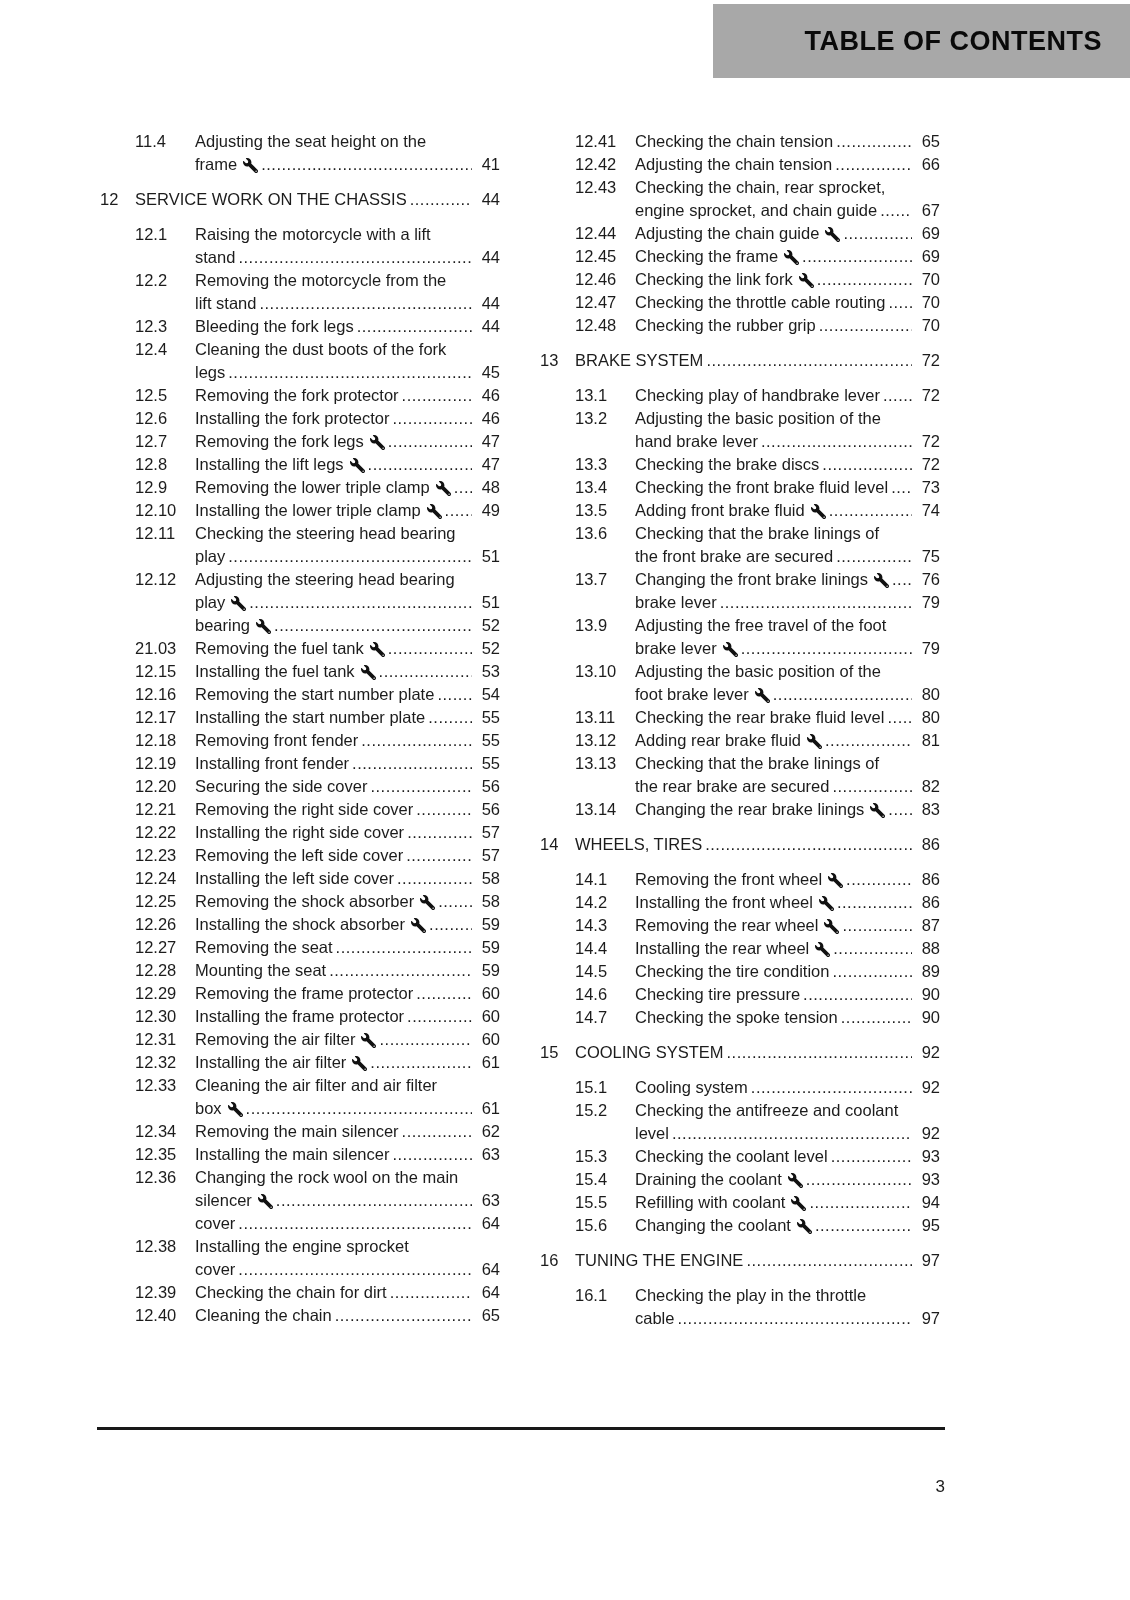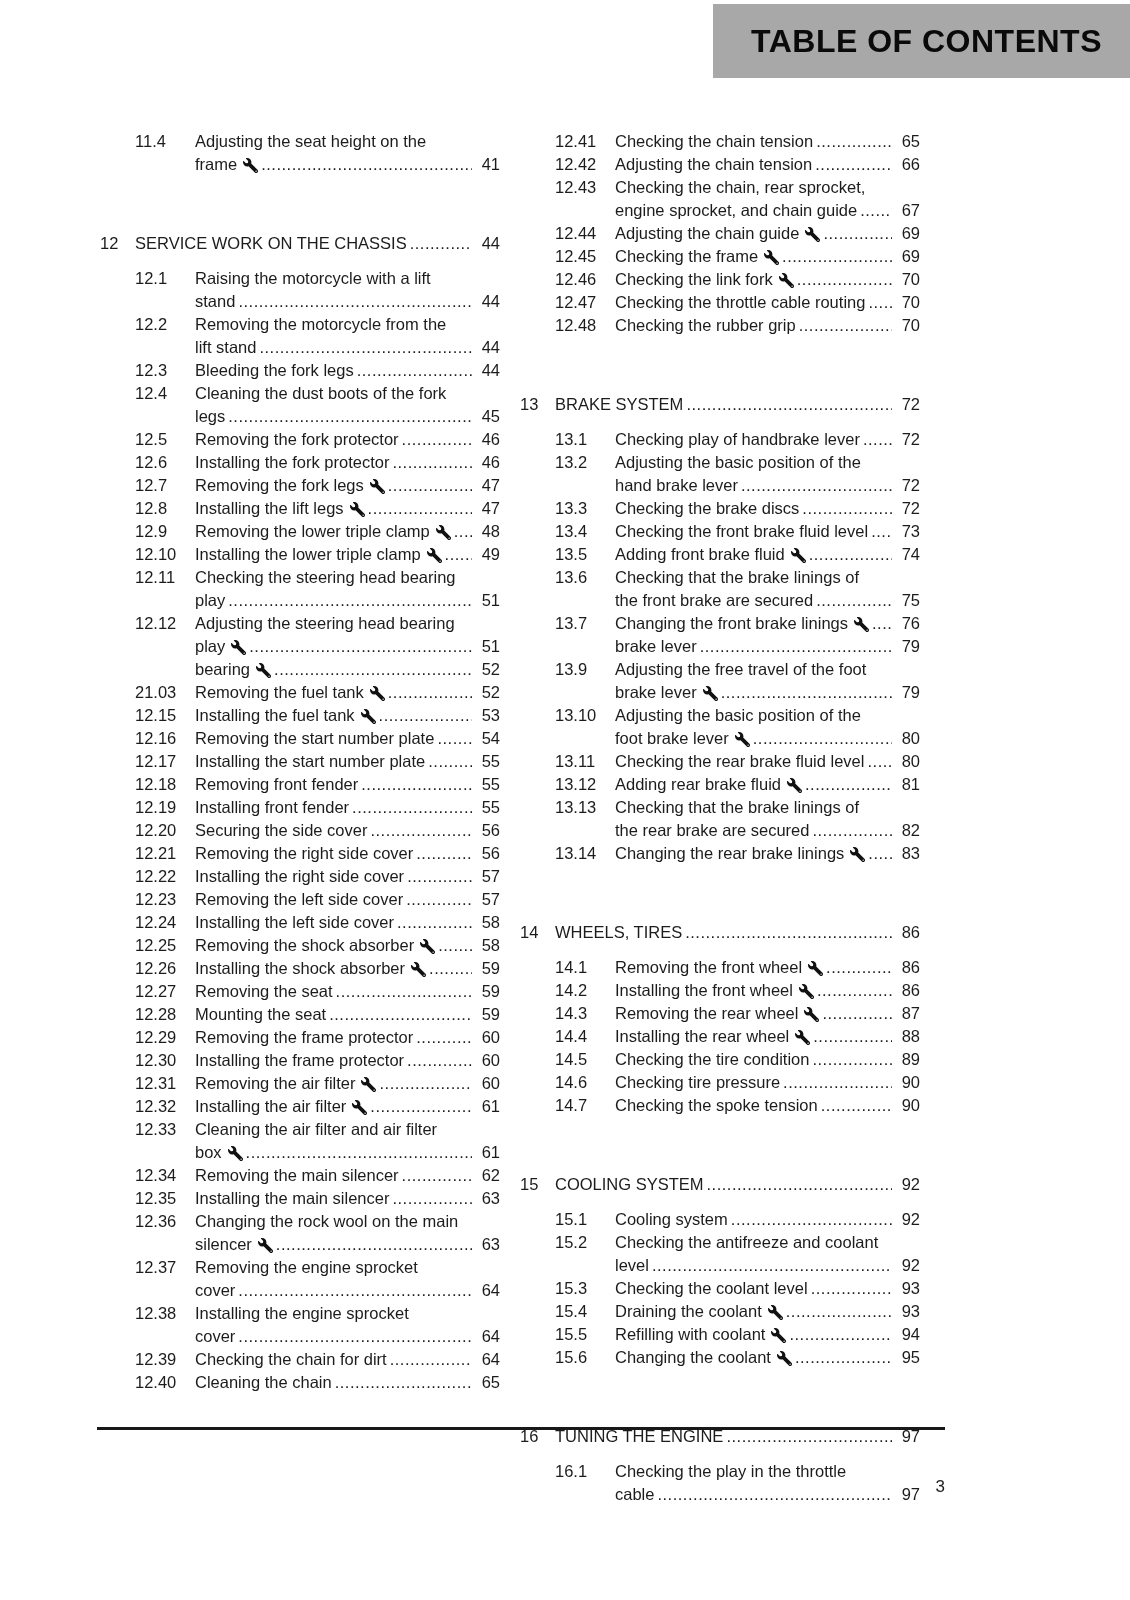--- a/index.html
+++ b/index.html
@@ -7,29 +7,29 @@
     position:relative;width:1130px;height:1600px;background:#ffffff;
     font-family:"Liberation Sans",sans-serif;color:#1c1c1c;overflow:hidden;
     margin:0 auto;
   }
   
   .header-bar{
     position:absolute;top:4px;left:713px;right:0;height:74px;background:#a8a8a8;
     display:flex;align-items:center;justify-content:flex-end;
     padding-right:28px;box-sizing:border-box;
   }
-  .header-bar .title{font-size:32px;font-weight:bold;color:#0a0a0a;letter-spacing:.5px;white-space:nowrap;}
+  .header-bar .title{font-size:27px;font-weight:bold;color:#0a0a0a;letter-spacing:.5px;white-space:nowrap;}
   
-  .columns{position:absolute;top:130px;left:100px;display:flex;gap:20px;}
+  .columns{position:absolute;top:130px;left:100px;display:flex;gap:40px;}
   .col{width:400px;font-size:16.5px;line-height:23px;}
   .row{display:flex;align-items:baseline;}
   .entry .num{flex:none;width:60px;margin-left:35px;}
   .entry .num-spacer{flex:none;width:95px;}
   .block.section{margin:12px 0;}
-  .section .num{flex:none;width:35px;margin-top:44px;}
+  .section .num{flex:none;width:35px;}
   .title-text{white-space:nowrap;}
   .dots{flex:1;overflow:hidden;white-space:nowrap;margin:0 4px 0 3px;letter-spacing:.5px;color:#1c1c1c;}
   .page-no{flex:none;min-width:24px;text-align:right;}
   .wrench{flex:none;width:15px;height:15px;margin-left:6px;align-self:center;transform:scaleX(-1) translateY(1px);fill:#111;}
   
   .rule{position:absolute;left:97px;top:1427px;width:848px;height:3px;background:#181818;}
   .footer-pageno{position:absolute;top:1477px;left:100px;width:845px;text-align:right;font-size:17px;color:#1c1c1c;}
 </style>
 </head>
 <body>
@@ -417,24 +417,20 @@
             <span class="title-text">silencer</span>
             <svg viewBox="0 0 512 512" class="wrench">
               <path d="M507.73 109.1c-2.24-9.03-13.54-12.09-20.12-5.51l-74.36 74.36-67.88-11.31-11.31-67.88 74.36-74.36c6.62-6.62 3.43-17.9-5.66-20.16-47.38-11.74-99.55.91-136.58 37.93-39.64 39.64-50.55 97.1-34.05 147.2L18.74 402.76c-24.99 24.99-24.99 65.51 0 90.5 24.99 24.99 65.51 24.99 90.5 0l213.21-213.21c50.12 16.71 107.47 5.68 147.37-34.22 37.07-37.07 49.7-89.32 37.91-136.73zM64 472c-13.25 0-24-10.75-24-24 0-13.26 10.75-24 24-24s24 10.74 24 24c0 13.25-10.75 24-24 24z"></path>
             </svg>
             <span class="dots">........................................................................................................................</span>
             <span class="page-no">63</span>
           </div>
         </div>
         <div class="block entry">
           <div class="row">
-            <span class="num">12.37</span>
-            <span class="title-text">Removing the engine sprocket</span>
-          </div>
-          <div class="row">
             <span class="num-spacer"></span>
             <span class="title-text">cover</span>
             <span class="dots">........................................................................................................................</span>
             <span class="page-no">64</span>
           </div>
         </div>
         <div class="block entry">
           <div class="row">
             <span class="num">12.38</span>
             <span class="title-text">Installing the engine sprocket</span>

